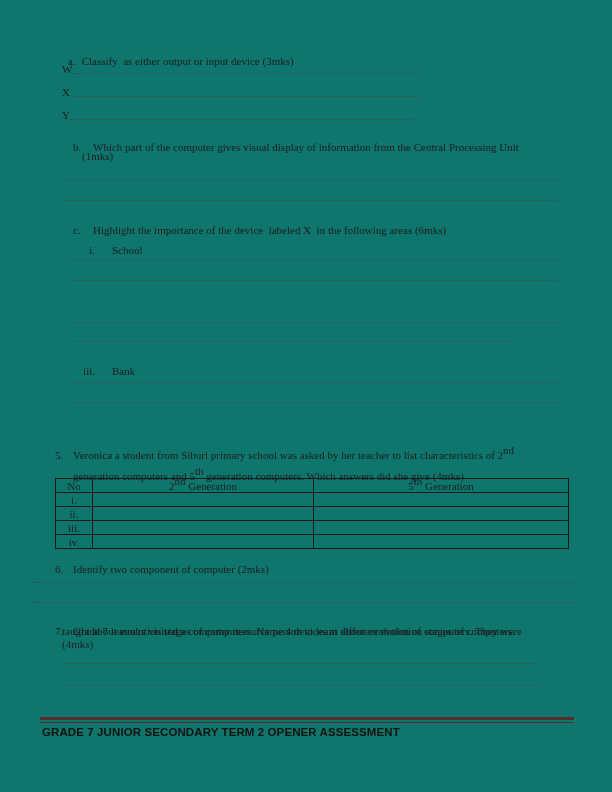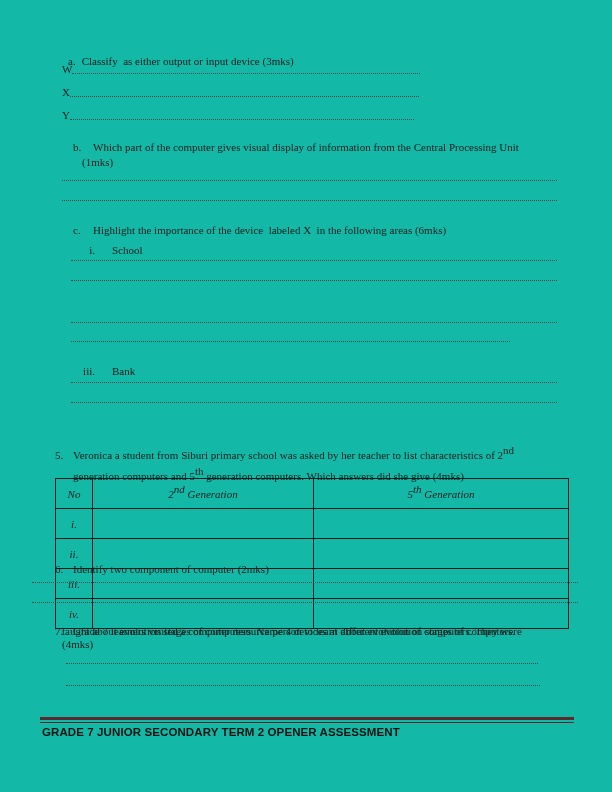--- a/index.html
+++ b/index.html
@@ -1,20 +1,20 @@
 <!DOCTYPE html>
 <html><head>
 <meta charset="utf-8">
 <style>
   html, body { margin: 0; padding: 0; background: #ffffff; }
   .page {
     position: relative;
     width: 612px;
     height: 792px;
-    background: #14b8a6;
+    background: #0f766e;
     font-family: "Liberation Serif", serif;
     font-size: 11px;
     color: #1c1c1c;
     overflow: hidden;
   }
   .abs { position: absolute; white-space: pre; line-height: 13px; }
   .num { display: inline-block; width: 18px; white-space: pre; }
   .num-sm { display: inline-block; width: 20px; white-space: pre; }
   .dots {
     position: absolute;
@@ -48,26 +48,25 @@
     top: 478px;
     left: 55px;
     width: 513px;
     border-collapse: collapse;
     table-layout: fixed;
   }
   .gen-table th, .gen-table td {
     border: 1px solid #1a1a1a;
     font-weight: normal;
     font-size: 11px;
-    padding: 8px 2px;
+    padding: 0 2px;
     height: 13px;
     line-height: 12px;
     text-align: center;
     overflow: hidden;
-    font-style: italic;
   }
   .footer-rule {
     position: absolute;
     top: 717px;
     left: 40px;
     width: 534px;
     height: 2px;
     border-top: 3px solid #5a2a2e;
     border-bottom: 1px solid #5a2a2e;
   }
@@ -101,21 +100,21 @@
     <span class="dotfill"></span>
   </div>
   <div class="fill-row" style="top:109px;left:62px;width:352px;">
     <span>Y</span>
     <span class="dotfill"></span>
   </div>
 
   <div class="abs" style="top:128px;left:62px;">
     <span class="num-sm">b.</span><span class="pre">Which part of the computer gives visual display of information from the Central Processing Unit</span>
   </div>
-  <div class="abs" style="top:156px;left:82px;">(1mks)</div>
+  <div class="abs" style="top:150px;left:82px;">(1mks)</div>
 
   <div class="dots" style="top:180px;left:62px;width:495px;"></div>
   <div class="dots" style="top:200px;left:62px;width:495px;"></div>
 
   <div class="abs" style="top:211px;left:62px;">
     <span class="num-sm">c.</span><span class="pre">Highlight the importance of the device  labeled X  in the following areas (6mks)</span>
   </div>
 
   <div class="abs" style="top:231px;left:62px;">
     <span class="roman">i.</span><span class="area-name">School</span>

